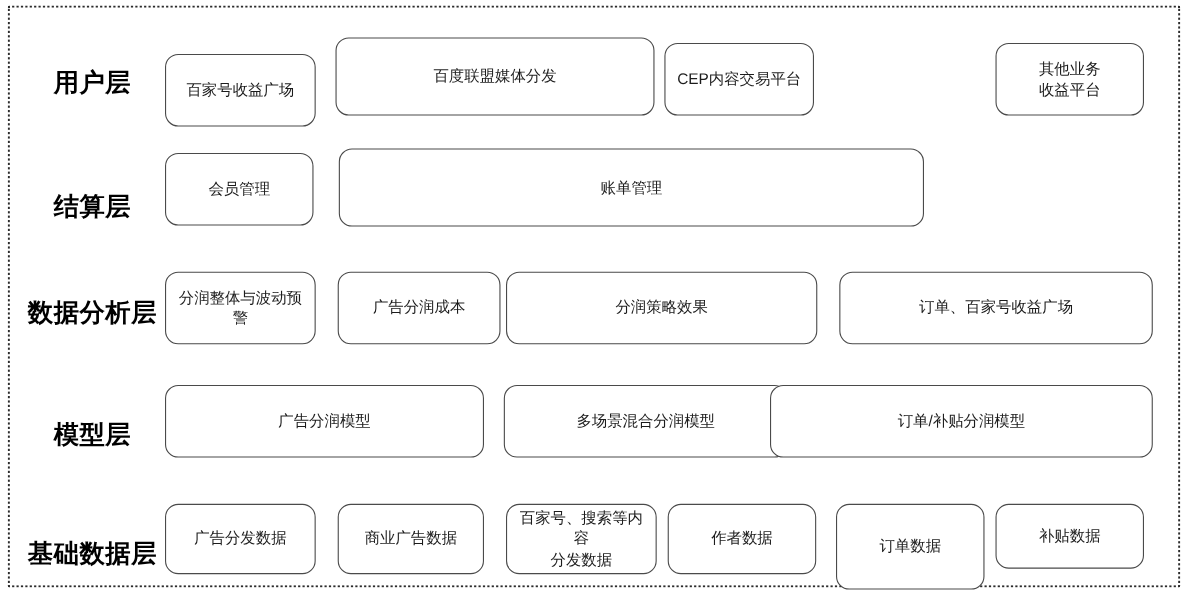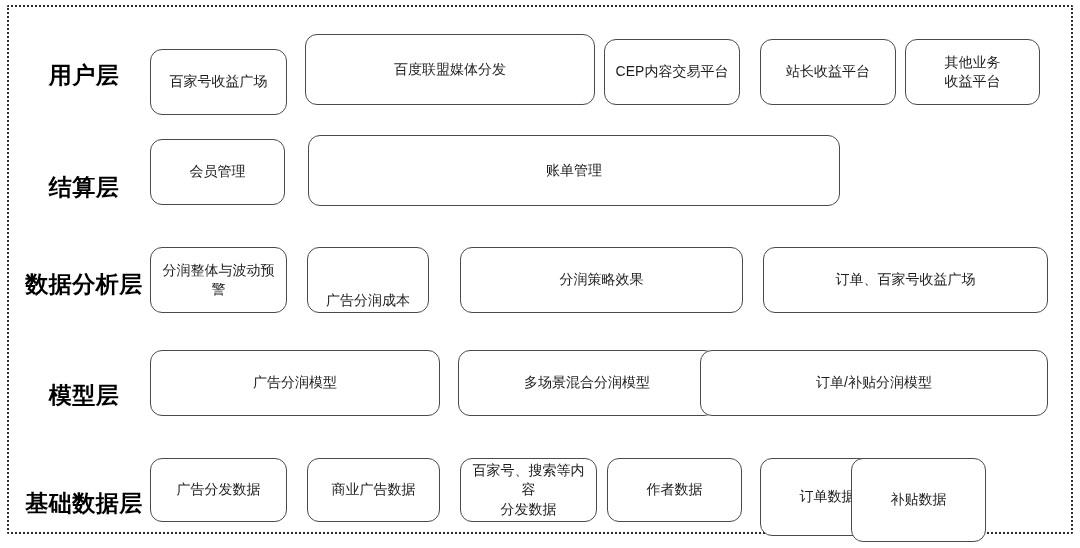--- a/index.html
+++ b/index.html
@@ -103,23 +103,20 @@
 
       <div class="node fs14" style="left:150px; top:39px; width:137px; height:66px;margin-top:10px;">
         <span class="lbl">百家号收益广场</span>
       </div>
       <div class="node fs14" style="left:305px; top:34px; width:290px; height:71px;">
         <span class="lbl">百度联盟媒体分发</span>
       </div>
       <div class="node fs14" style="left:604px; top:39px; width:136px; height:66px;">
         <span class="lbl">CEP内容交易平台</span>
       </div>
-      <div class="node fs14" style="left:760px; top:39px; width:136px; height:66px;">
-        <span class="lbl">站长收益平台</span>
-      </div>
       <div class="node fs14" style="left:905px; top:39px; width:135px; height:66px;align-items:center;">
         <span class="lbl">其他业务
 收益平台</span>
       </div>
     </div>
 
     <div class="row" style="top:120px;height:105px;">
       <div class="layer-label lab-r2" style="top:52px;">结算层</div>
 
       <div class="node fs14" style="left:150px; top:19px; width:135px; height:66px;">
@@ -129,21 +126,21 @@
         <span class="lbl">账单管理</span>
       </div>
     </div>
 
     <div class="row" style="top:225px;height:115px;">
       <div class="layer-label lab-r3" style="top:44px; left:12px; width:144px;">数据分析层</div>
 
       <div class="node fs14" style="left:150px; top:22px; width:137px; height:66px;">
         <span class="lbl">分润整体与波动预警</span>
       </div>
-      <div class="node fs14" style="left:307px; top:22px; width:122px; height:66px;align-items:flex-end;">
+      <div class="node fs14" style="left:307px; top:22px; width:148px; height:66px;">
         <span class="lbl">广告分润成本</span>
       </div>
       <div class="node fs14" style="left:460px; top:22px; width:283px; height:66px;">
         <span class="lbl">分润策略效果</span>
       </div>
       <div class="node fs14" style="left:763px; top:22px; width:285px; height:66px;">
         <span class="lbl">订单、百家号收益广场</span>
       </div>
     </div>
 
@@ -173,19 +170,19 @@
       <div class="node fs14" style="left:460px; top:8px; width:137px; height:64px;">
         <span class="lbl">百家号、搜索等内容
 分发数据</span>
       </div>
       <div class="node fs14" style="left:607px; top:8px; width:135px; height:64px;">
         <span class="lbl">作者数据</span>
       </div>
       <div class="node fs14" style="left:760px; top:8px; width:135px; height:78px;">
         <span class="lbl">订单数据</span>
       </div>
-      <div class="node fs14" style="left:851px; top:8px; width:135px; height:84px;justify-content:center;">
+      <div class="node fs14" style="left:905px; top:8px; width:135px; height:59px;justify-content:center;">
         <span class="lbl">补贴数据</span>
       </div>
     </div>
 
   </div>
 </div>
 
 </body></html>

